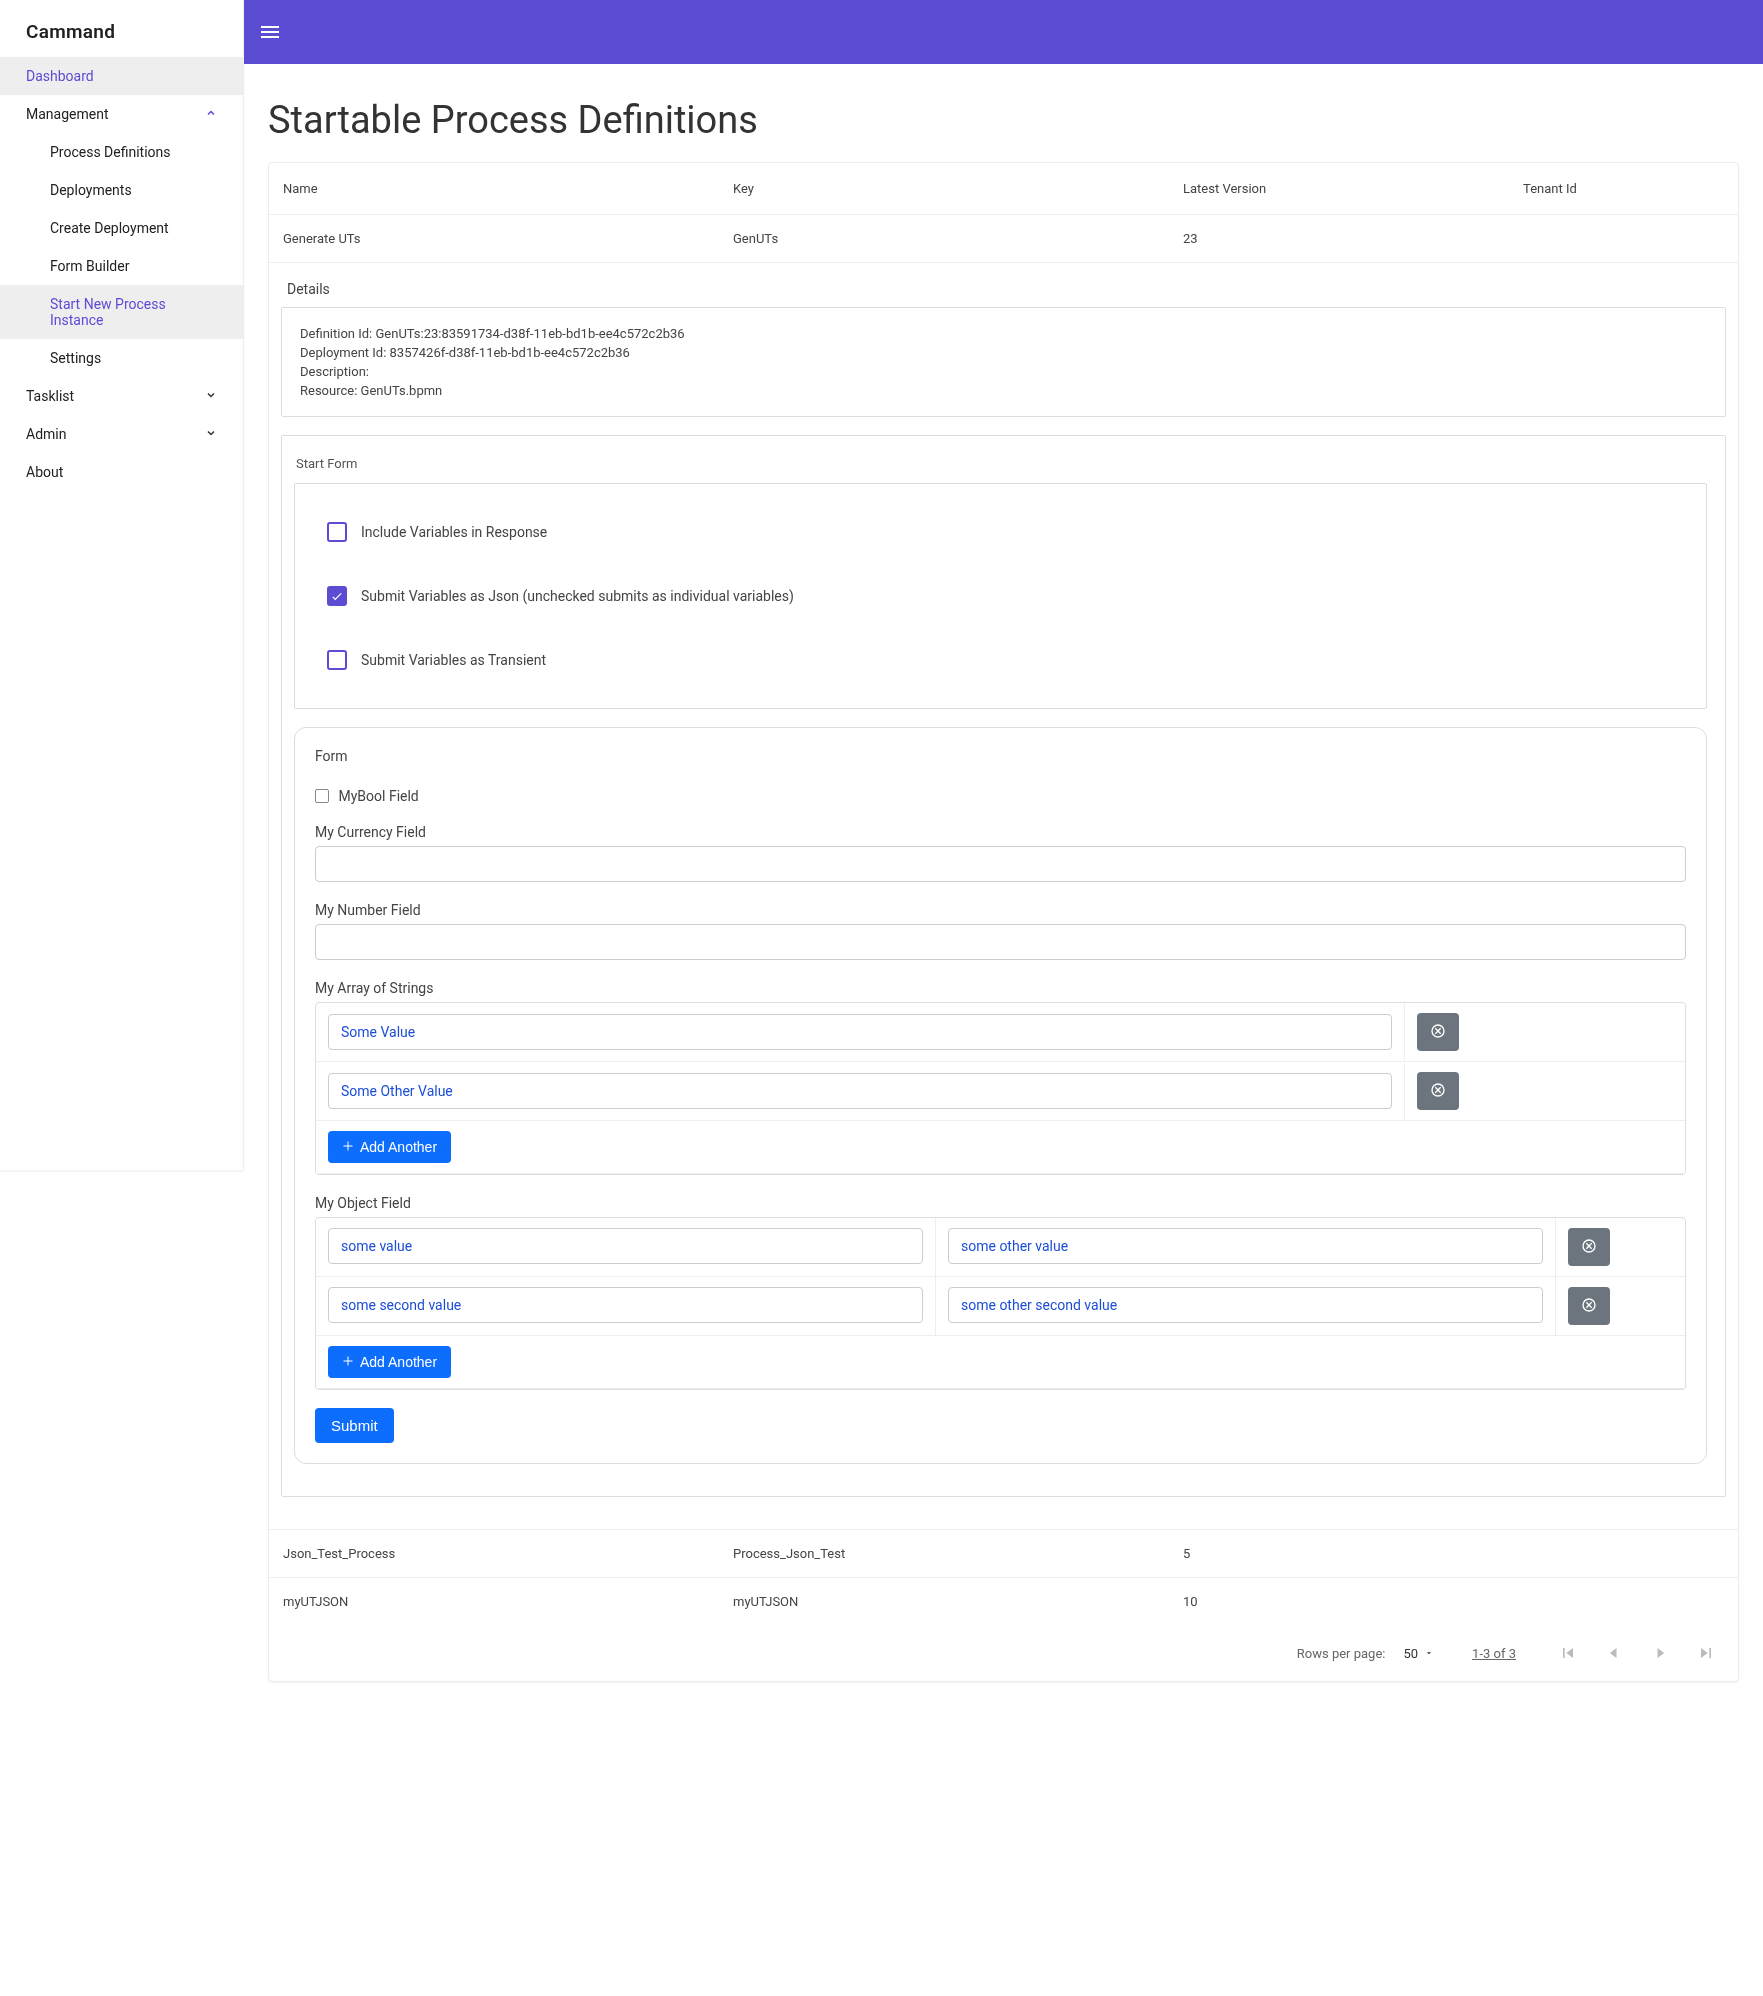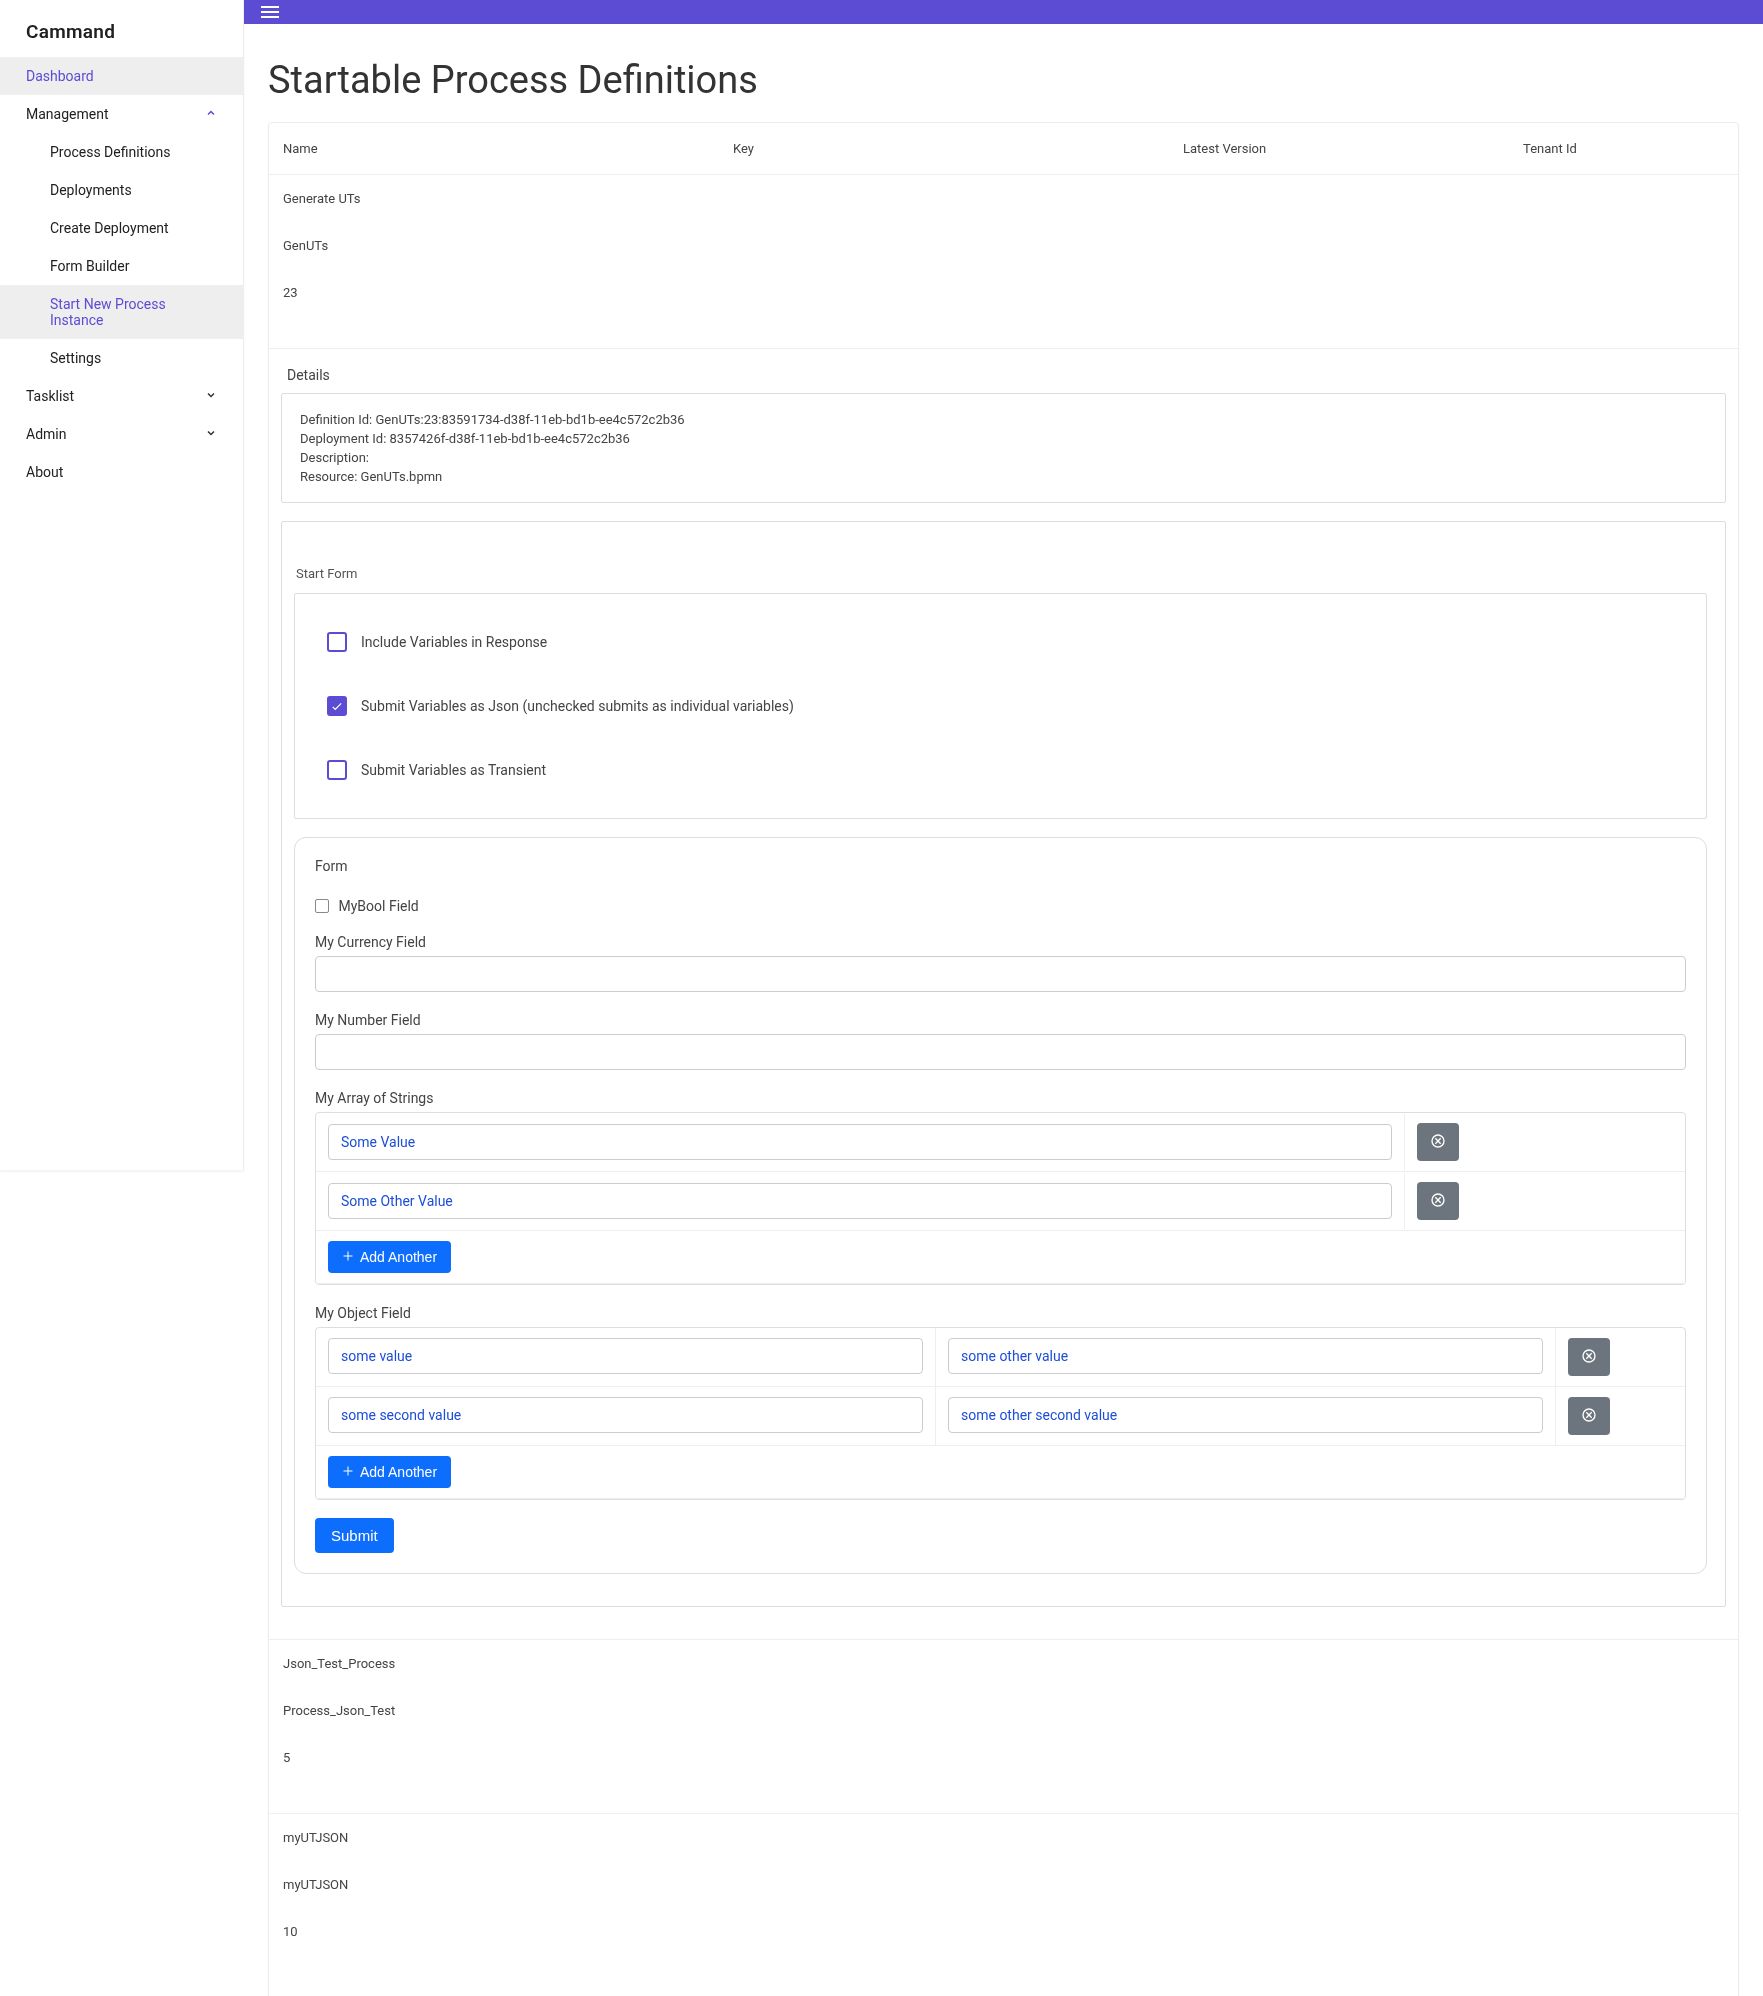--- a/index.html
+++ b/index.html
@@ -24,21 +24,21 @@
   
   .card { border: 1px solid #ececec; border-radius: 4px; box-shadow: 0 1px 2px rgba(0,0,0,.05); margin-bottom: 10px; }
   .table-header, .table-row { display: flex; }
   .table-header .cell { padding: 18px 14px; font-size: 13px; color: #444; }
   .table-row .cell { padding: 16px 14px; font-size: 13px; color: #444; }
   .table-row { border-top: 1px solid #eee; }
   .cell.name { width: 450px; }
   .cell.key { width: 450px; }
   .cell.ver { width: 340px; }
   .cell.tenant { flex: 1; }
-  .clickable-row { cursor: pointer; flex-direction: column; }
+  .clickable-row { cursor: pointer; }
   
   .details { border-top: 1px solid #eee; padding: 14px 12px; }
   .details-title { font-size: 14px; color: #444; padding: 4px 6px 10px; }
   
   .fieldset { border: 1px solid #ddd; border-radius: 2px; padding: 14px 18px; margin-bottom: 18px; font-size: 13px; color: #444; }
   .fieldset .line { margin: 4px 0; }
   
   .startform-label { font-size: 13px; color: #555; padding: 8px 2px 12px; }
   
   .startform-opts { border: 1px solid #ddd; border-radius: 2px; padding: 16px 16px 16px 26px; margin-bottom: 18px; }
@@ -174,21 +174,21 @@
       <div class="details">
         <div class="details-title">Details</div>
 
         <div class="fieldset">
           <div class="line"><span>Definition Id: </span><span>GenUTs:23:83591734-d38f-11eb-bd1b-ee4c572c2b36</span></div>
           <div class="line"><span>Deployment Id: </span><span>8357426f-d38f-11eb-bd1b-ee4c572c2b36</span></div>
           <div class="line"><span>Description:</span><span></span></div>
           <div class="line"><span>Resource: </span><span>GenUTs.bpmn</span></div>
         </div>
 
-        <div class="fieldset" style="padding-top:36px; padding-left:12px;">
+        <div class="fieldset" style="padding-top:12px; padding-left:12px;">
           <div class="startform-label">Start Form</div>
 
           <div class="startform-opts">
             <div class="chk-row">
               <span class="chk"></span>
               <span class="chk-label">Include Variables in Response</span>
             </div>
             <div class="chk-row">
               <span class="chk checked">
                   <svg width="14" height="14" viewBox="0 0 24 24" fill="#fff">

